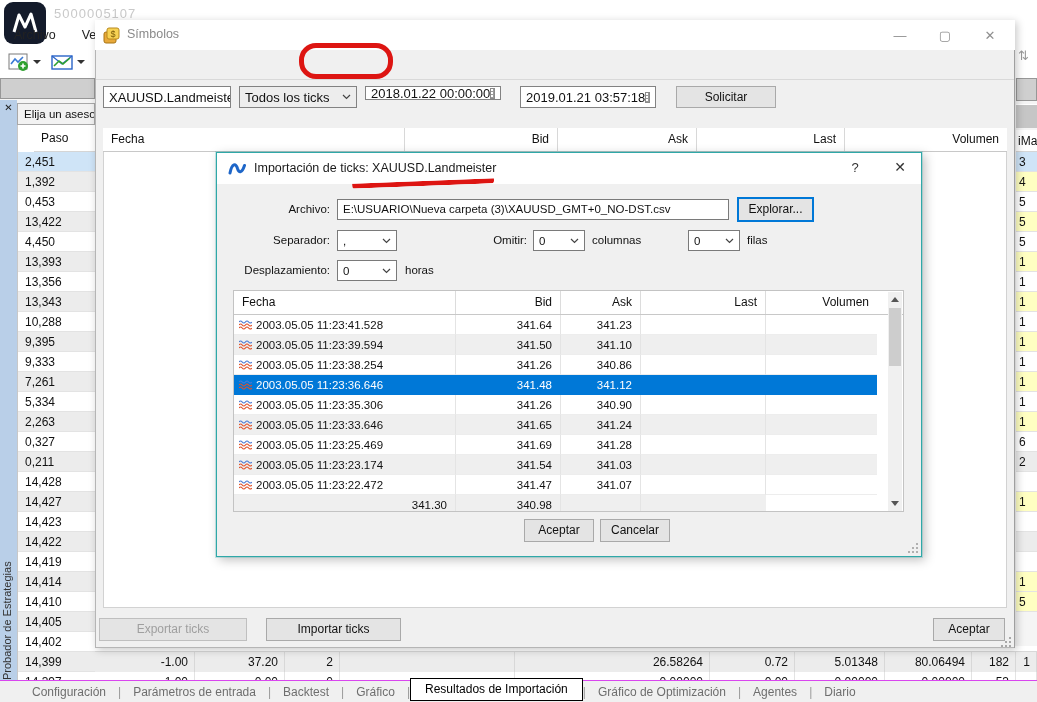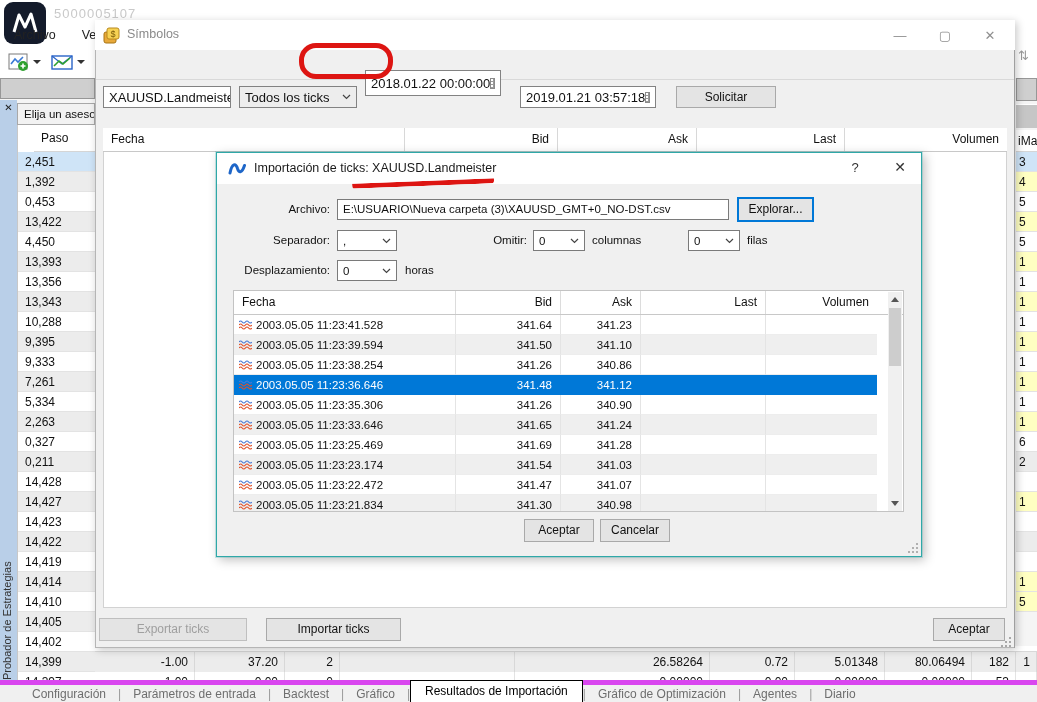--- a/index.html
+++ b/index.html
@@ -35,21 +35,21 @@
   .paso-partial { height:8px; overflow:hidden; }
 
   
   .result-sliver { left:95px; top:646px; width:942px; height:6px; background:#fff; border-bottom:1px solid #d8d8d8; }
   .result-row { left:95px; top:652px; height:20px; display:flex; background:#ececec; }
   .result-row .cell { height:20px; line-height:20px; text-align:right; padding-right:6px; border-right:1px solid #d8d8d8; overflow:hidden; }
   .result-partial { left:95px; top:672px; height:8px; display:flex; background:#fff; overflow:hidden; }
   .result-partial .cell { height:20px; line-height:20px; text-align:right; padding-right:6px; border-right:1px solid #e3e3e3; }
 
   
-  .bottom-tabs { left:0; top:680px; width:1037px; height:22px; background:#f0f0f0; border-top:5px solid #d946ef;
+  .bottom-tabs { left:0; top:680px; width:1037px; height:22px; background:#f0f0f0; border-top:1px solid #d946ef;
                  display:flex; align-items:center; padding-left:20px; font-size:12px; color:#6e6e6e; }
   .btab { padding:0 12px; line-height:20px; white-space:nowrap; }
   .btab.active { background:#fff; border:1px solid #000; color:#000; line-height:21px; margin-top:-4px; padding:0 14px; }
   .btab-sep { color:#999; }
 
   
   .rs-box1 { left:1016px; top:78px; width:21px; height:23px; background:#cfcfcf; border:1px solid #979797; }
   .rs-box2 { left:1016px; top:104px; width:21px; height:24px; background:#c6c6c6; border-top:1px solid #fff; }
   .rs-header { left:1016px; top:130px; width:21px; height:22px; background:#fff; line-height:22px; padding-left:2px;
                border-bottom:1px solid #d5d5d5; overflow:hidden; white-space:nowrap; }
@@ -296,21 +296,21 @@
     <svg width="9" height="6">
         <path d="M1 1 L4.5 4.5 L8 1" stroke="#444" fill="none" stroke-width="1.2"></path>
       </svg>
   </div>
   <div class="abs combo gray" style="left:239px; top:86px; width:118px; height:22px;">
     <span>Todos los ticks</span>
     <svg width="9" height="6">
         <path d="M1 1 L4.5 4.5 L8 1" stroke="#444" fill="none" stroke-width="1.2"></path>
       </svg>
   </div>
-  <div class="abs combo" style="left:365px; top:70px; width:136px; height:26px;">
+  <div class="abs combo" style="left:365px; top:86px; width:136px; height:14px;">
     <span>2018.01.22 00:00:00</span>
     <span class="cal"></span>
   </div>
   <div class="abs combo" style="left:520px; top:86px; width:136px; height:22px;">
     <span>2019.01.21 03:57:18</span>
     <span class="cal"></span>
   </div>
   <div class="abs btn" style="left:676px; top:86px; width:100px; height:22px; line-height:20px;">Solicitar</div>
 
   <div class="abs sym-table"></div>
@@ -510,28 +510,20 @@
               <path d="M0 8 q1.6 -2 3.2 0 t3.2 0 t3.2 0 t3.2 0" fill="none" stroke="#e0512a" stroke-width="1.2"></path>
             </svg>
             <span>2003.05.05 11:23:22.472</span>
           </div>
           <div class="dc">341.47</div>
           <div class="dc">341.07</div>
           <div class="dc"></div>
           <div class="dc" style="border-right: none;"></div>
         </div>
         <div class="drow dgrid alt">
-          <div class="dc fecha">
-            <svg width="13" height="10" viewBox="0 0 13 10">
-              <path d="M0 2 q1.6 -2 3.2 0 t3.2 0 t3.2 0 t3.2 0" fill="none" stroke="#4a7ad4" stroke-width="1.2"></path>
-              <path d="M0 5 q1.6 -2 3.2 0 t3.2 0 t3.2 0 t3.2 0" fill="none" stroke="#e0512a" stroke-width="1.2"></path>
-              <path d="M0 8 q1.6 -2 3.2 0 t3.2 0 t3.2 0 t3.2 0" fill="none" stroke="#e0512a" stroke-width="1.2"></path>
-            </svg>
-            <span>2003.05.05 11:23:21.834</span>
-          </div>
           <div class="dc">341.30</div>
           <div class="dc">340.98</div>
           <div class="dc"></div>
           <div class="dc" style="border-right: none;"></div>
         </div>
       </div>
     <div class="dscroll">
       <div class="sc-arrow" style="top:0;">
           <span class="tri-up"></span>
         </div>

